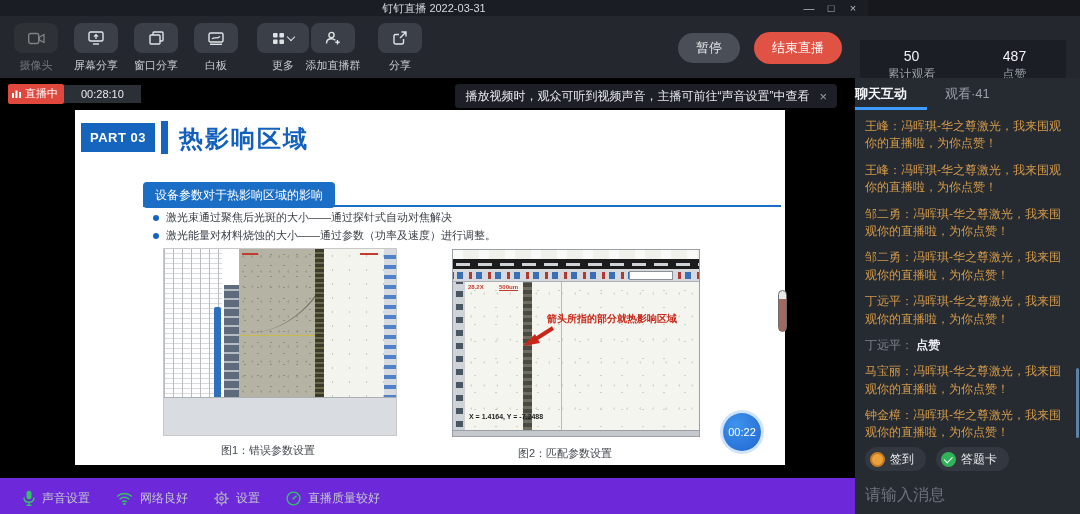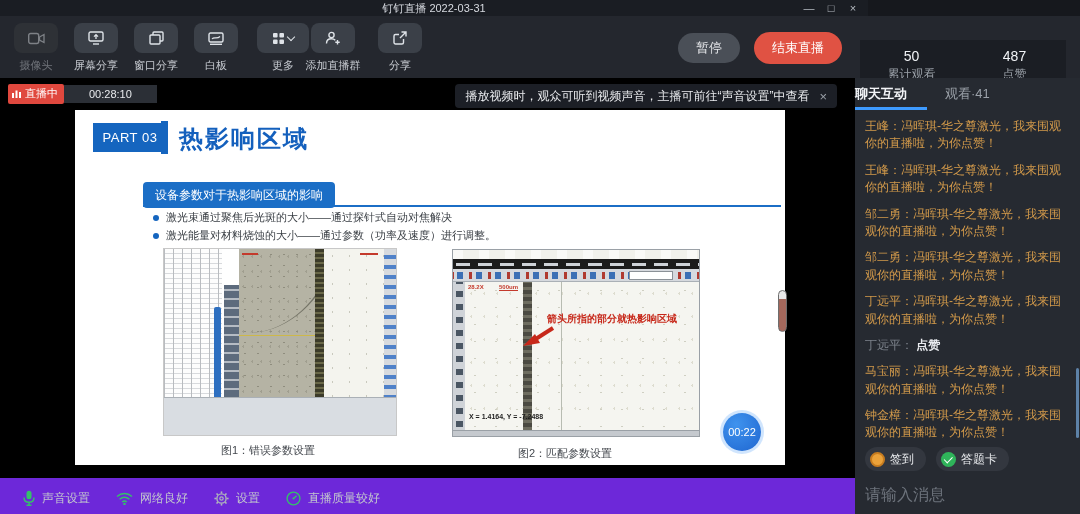--- a/index.html
+++ b/index.html
@@ -33,30 +33,30 @@
   
   .stats { position:absolute; right:14px; top:24px; width:206px; height:50px; background:#1b1e24; display:flex; }
   .stat { flex:1; display:flex; flex-direction:column; align-items:center; justify-content:center; gap:2px; }
   .stat-val { color:#f2f4f7; font-size:14px; }
   .stat-label { color:#9aa0a8; font-size:12px; }
 
   
   .stage { position:absolute; left:0; top:78px; width:855px; height:400px; background:#000; overflow:hidden; }
   .live-row { position:absolute; left:8px; top:6px; display:flex; align-items:center; }
   .live-badge { background:#e0483e; color:#fff; font-size:11px; padding:2px 6px 3px 4px; display:flex; align-items:center; gap:4px; border-radius:2px; }
-  .live-timer { background:#2b2f36; color:#e8eaed; font-size:11px; padding:3px 25px; }
+  .live-timer { background:#2b2f36; color:#e8eaed; font-size:11px; padding:3px 17px; }
   .notice { position:absolute; right:18px; top:6px; height:24px; background:rgba(30,34,41,.92); border-radius:4px;
             display:flex; align-items:center; gap:10px; padding:0 10px; }
   .notice-text { color:#e8eaed; font-size:12px; white-space:nowrap; }
   .notice-x { color:#9aa0a8; font-size:13px; cursor:pointer; }
 
   
   .slide { position:absolute; left:75px; top:32px; width:710px; height:355px; background:#fff; }
-  .part-box { position:absolute; left:18px; top:13px; width:74px; height:29px; background:#1565bf; color:#fff;
-              font-size:13px; font-weight:normal; display:flex; align-items:center; justify-content:center; letter-spacing:.5px; }
+  .part-box { position:absolute; left:6px; top:13px; width:74px; height:29px; background:#1565bf; color:#fff;
+              font-size:13px; font-weight:bold; display:flex; align-items:center; justify-content:center; letter-spacing:.5px; }
   .part-bar { position:absolute; left:86px; top:11px; width:7px; height:33px; background:#1565bf; }
   .slide-title { position:absolute; left:104px; top:13px; color:#1460bd; font-size:24px; font-weight:bold; letter-spacing:2px; }
   .sec-pill { position:absolute; left:68px; top:72px; height:22px; padding:13px 12px; background:#1b6ec6; border-radius:4px;
               color:#fff; font-size:12px; font-weight:normal; display:flex; align-items:center; }
   .sec-line { position:absolute; left:68px; top:95px; width:638px; height:2px; background:#1b6ec6; }
   .bullet { position:absolute; left:78px; color:#3a3f45; font-size:11px; display:flex; align-items:center; gap:7px; white-space:nowrap; }
   .bullet .dot { width:6px; height:6px; border-radius:50%; background:#1565bf; flex:none; }
   .b1 { top:100px; } .b2 { top:118px; }
   .fig-caption { position:absolute; color:#44484e; font-size:11px; }
 

